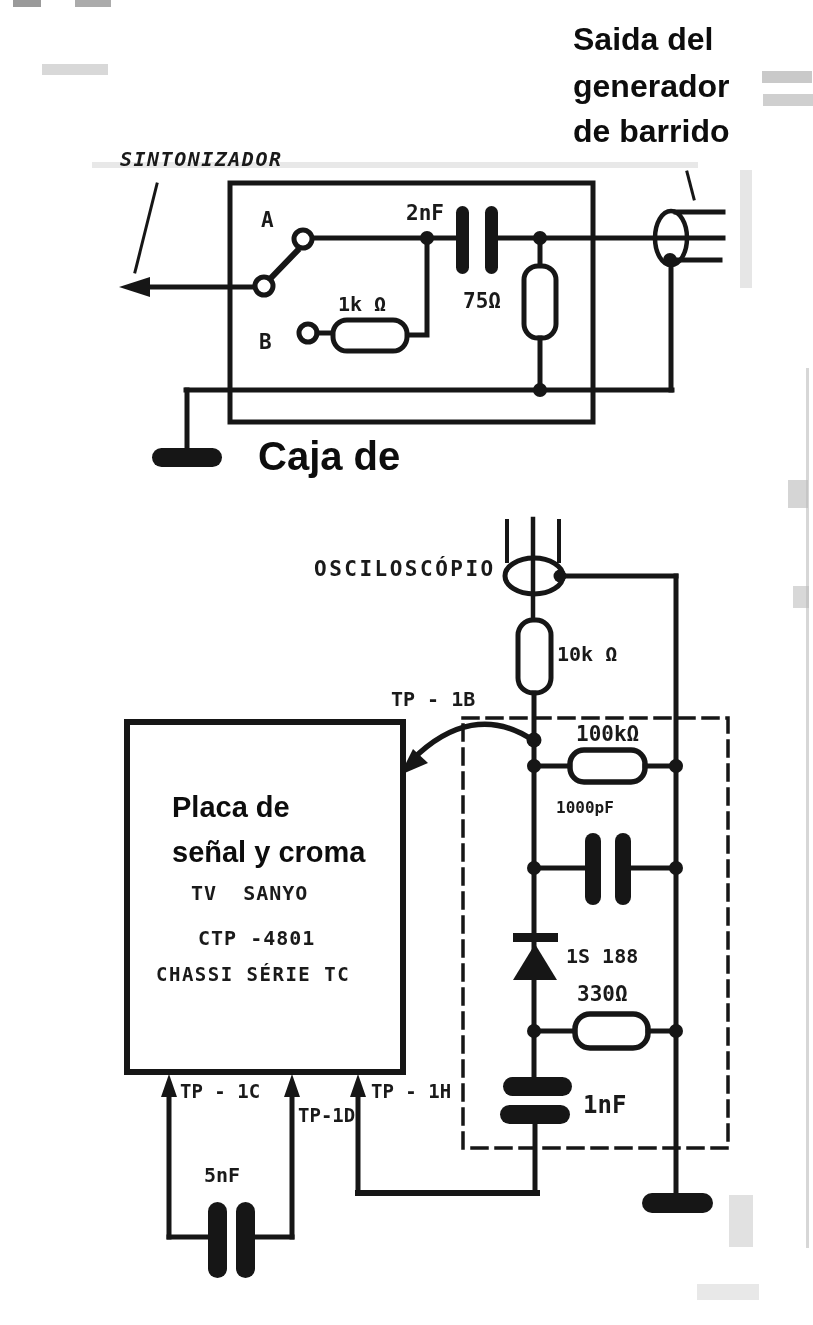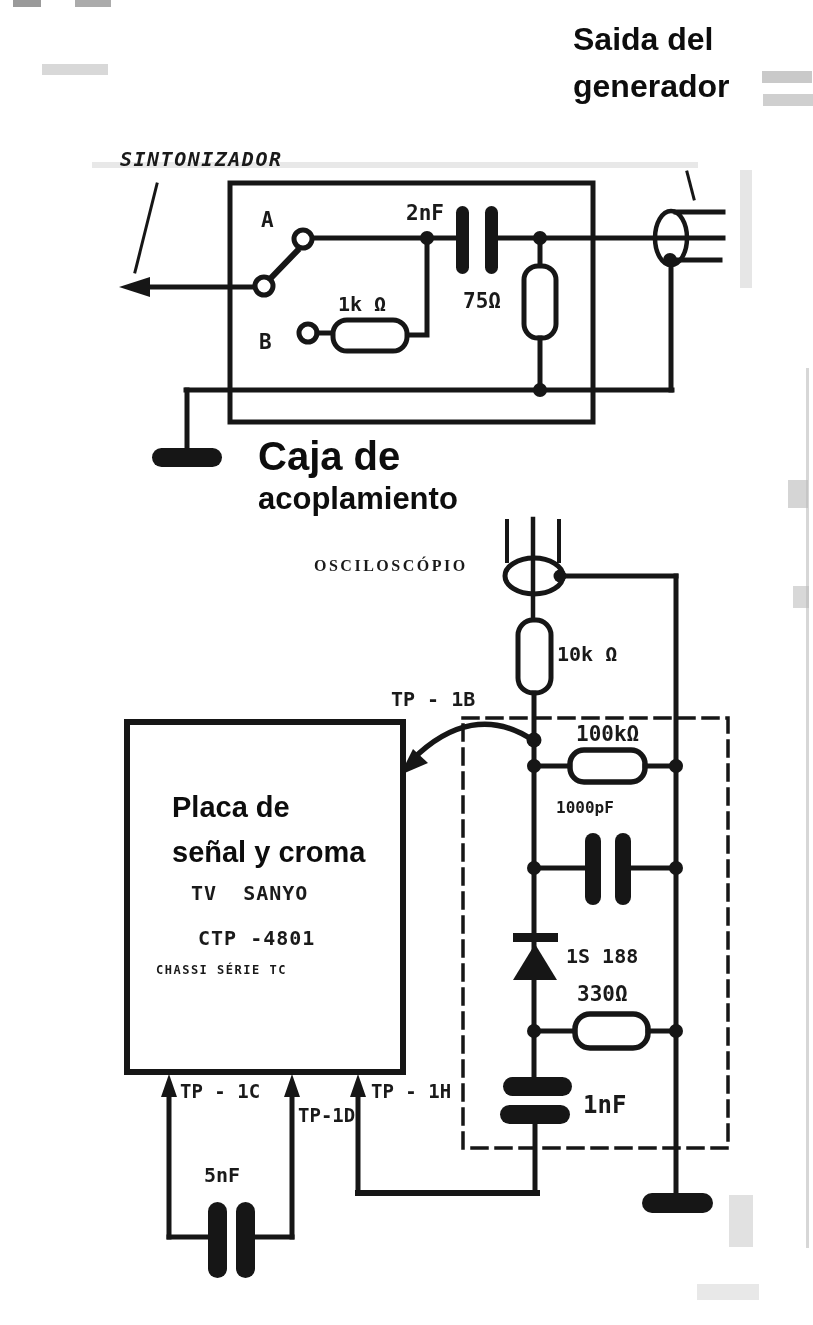--- a/index.html
+++ b/index.html
@@ -131,46 +131,46 @@
 
       <line x1="169" y1="1237" x2="208" y2="1237" stroke-width="5"></line>
       <line x1="255" y1="1237" x2="292" y2="1237" stroke-width="5"></line>
       <rect x="208" y="1202" width="19" height="76" rx="9.5" fill="#161616" stroke="none"></rect>
       <rect x="236" y="1202" width="19" height="76" rx="9.5" fill="#161616" stroke="none"></rect>
     </g>
   </svg>
 
   <div class="lbl caption" style="left:573px;top:21px;font-size:32px;">Saida del</div>
   <div class="lbl caption" style="left:573px;top:68px;font-size:32px;">generador</div>
+  <div class="lbl caption" style="left:573px;top:113px;font-size:32px;">de barrido</div>
 
   <div class="lbl schem" style="left:120px;top:147px;font-size:20px;letter-spacing:1.5px;font-style:italic;">SINTONIZADOR</div>
 
   <div class="lbl schem" style="left:261px;top:208px;font-size:21px;">A</div>
   <div class="lbl schem" style="left:259px;top:330px;font-size:21px;">B</div>
   <div class="lbl schem" style="left:406px;top:201px;font-size:21px;">2nF</div>
   <div class="lbl schem" style="left:338px;top:292px;font-size:20px;">1k Ω</div>
   <div class="lbl schem" style="left:463px;top:289px;font-size:21px;">75Ω</div>
 
   <div class="lbl caption" style="left:258px;top:434px;font-size:40px;">Caja de</div>
-  <div class="lbl caption" style="left:258px;top:481px;font-size:31px;">acoplamiento</div>
 
-  <div class="lbl schem" style="left:314px;top:557px;font-size:16px;letter-spacing:2.5px;font-family:Liberation Serif, serif;">OSCILOSCÓPIO</div>
+  <div class="lbl schem" style="left:314px;top:557px;font-size:21px;letter-spacing:2.5px;">OSCILOSCÓPIO</div>
   <div class="lbl schem" style="left:557px;top:642px;font-size:20px;">10k Ω</div>
 
   <div class="lbl schem" style="left:391px;top:687px;font-size:20px;">TP - 1B</div>
   <div class="lbl schem" style="left:576px;top:722px;font-size:21px;">100kΩ</div>
   <div class="lbl schem" style="left:556px;top:798px;font-size:16px;">1000pF</div>
   <div class="lbl schem" style="left:566px;top:944px;font-size:20px;">1S 188</div>
   <div class="lbl schem" style="left:577px;top:982px;font-size:21px;">330Ω</div>
   <div class="lbl schem" style="left:583px;top:1091px;font-size:24px;">1nF</div>
 
   <div class="lbl caption" style="left:172px;top:791px;font-size:29px;">Placa de</div>
   <div class="lbl caption" style="left:172px;top:836px;font-size:29px;">señal y croma</div>
   <div class="lbl schem" style="left:191px;top:881px;font-size:20px;letter-spacing:1px;">TV  SANYO</div>
   <div class="lbl schem" style="left:198px;top:926px;font-size:20px;letter-spacing:1px;">CTP -4801</div>
-  <div class="lbl schem" style="left:156px;top:963px;font-size:12px;letter-spacing:1.5px;">CHASSI SÉRIE TC</div>
+  <div class="lbl schem" style="left:156px;top:963px;font-size:19px;letter-spacing:1.5px;">CHASSI SÉRIE TC</div>
 
   <div class="lbl schem" style="left:180px;top:1080px;font-size:19px;">TP - 1C</div>
   <div class="lbl schem" style="left:298px;top:1104px;font-size:19px;">TP-1D</div>
   <div class="lbl schem" style="left:371px;top:1080px;font-size:19px;">TP - 1H</div>
   <div class="lbl schem" style="left:204px;top:1163px;font-size:20px;">5nF</div>
 
 </div>
 
 </body></html>

